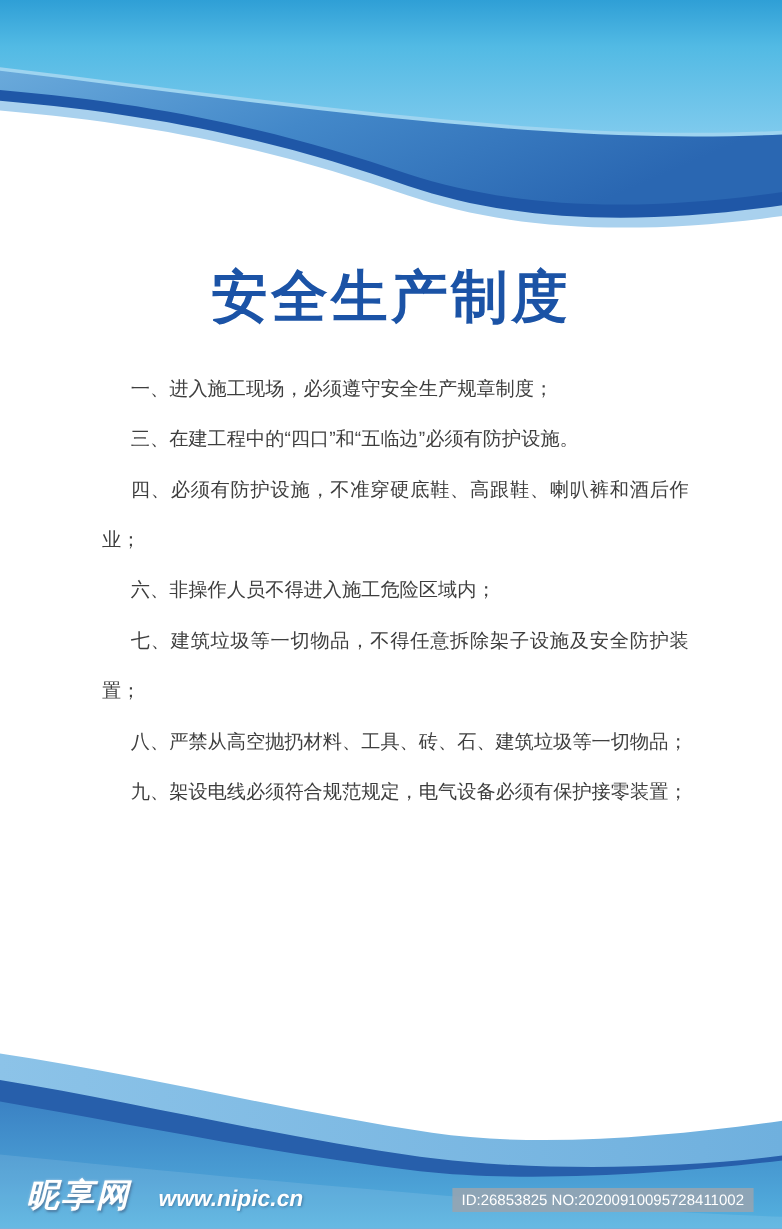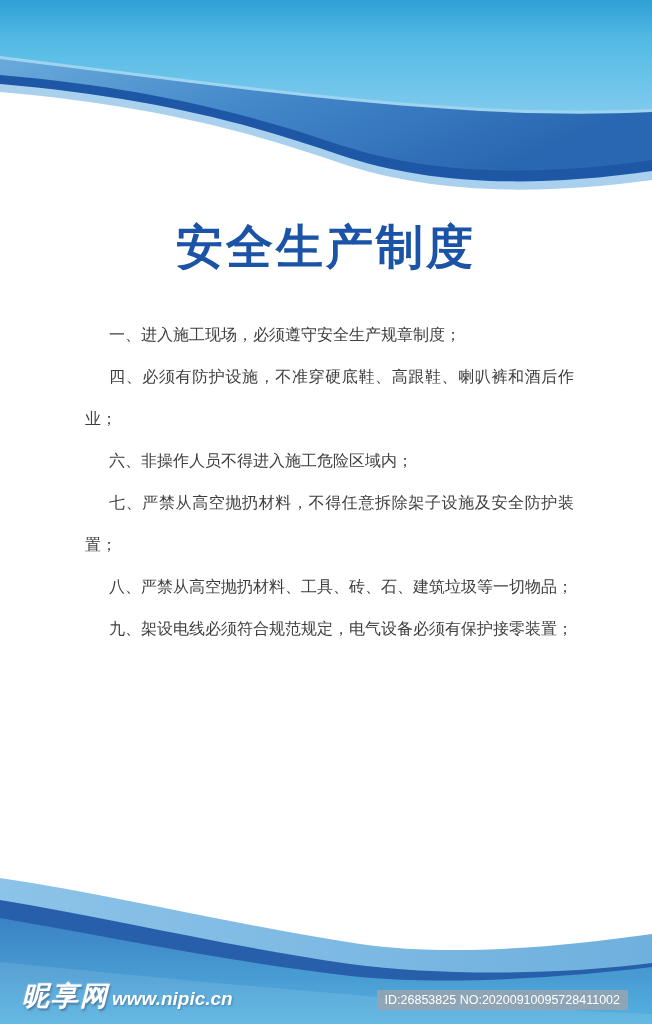--- a/index.html
+++ b/index.html
@@ -10,28 +10,28 @@
   }
   .wave{position:absolute;left:0;width:652px;display:block;}
   .wave-top{top:0;}
   .wave-bottom{bottom:0;}
   .poster-title{
     position:absolute;top:216px;left:0;width:652px;margin:0;
     text-align:center;font-size:47px;font-weight:bold;
     color:#1b53a6;letter-spacing:3px;
   }
   .rules{
-    position:absolute;top:314px;left:85px;right:78px;
+    position:absolute;top:304px;left:85px;right:78px;
     font-size:16px;line-height:42px;color:#3e3e3e;
     text-align:justify;
   }
   .rules p{margin:0;text-indent:24px;}
   .watermark{
     position:absolute;left:22px;bottom:10px;
-    display:flex;align-items:baseline;gap:3px;
+    display:flex;align-items:baseline;gap:23px;
     color:#ffffff;font-style:italic;font-weight:bold;
   }
   .watermark .site-name{
     font-size:27px;letter-spacing:2px;
     text-shadow:1px 2px 2px rgba(40,70,110,0.55), 0 0 2px rgba(255,255,255,0.6);
   }
   .watermark .site-url{
     font-size:19px;
     text-shadow:1px 1px 2px rgba(40,70,110,0.45);
   }
@@ -89,23 +89,24 @@
 
   <path d="M0,74 C110,93 230,118 350,132 C440,142 560,134 652,123 L652,180 L0,180 Z" fill="url(#mainGrad)"></path>
 
   <path d="M0,118 C200,138 450,162 652,170 L652,180 L0,180 Z" fill="#ffffff" opacity="0.10"></path>
 </svg>
 
 <h1 class="poster-title">安全生产制度</h1>
 
 <div class="rules">
   <p>一、进入施工现场，必须遵守安全生产规章制度；</p>
+  <p>三、在建工程中的“四口”和“五临边”必须有防护设施。</p>
   <p>四、必须有防护设施，不准穿硬底鞋、高跟鞋、喇叭裤和酒后作业；</p>
   <p>六、非操作人员不得进入施工危险区域内；</p>
-  <p>七、严禁从高空抛扔材料，不得任意拆除架子设施及安全防护装置；</p>
+  <p>七、建筑垃圾等一切物品，不得任意拆除架子设施及安全防护装置；</p>
   <p>八、严禁从高空抛扔材料、工具、砖、石、建筑垃圾等一切物品；</p>
   <p>九、架设电线必须符合规范规定，电气设备必须有保护接零装置；</p>
 </div>
 
 <div class="watermark">
   <span class="site-name">昵享网</span>
   <span class="site-url">www.nipic.cn</span>
 </div>
 
 <div class="id-badge">ID:26853825 NO:20200910095728411002</div>

